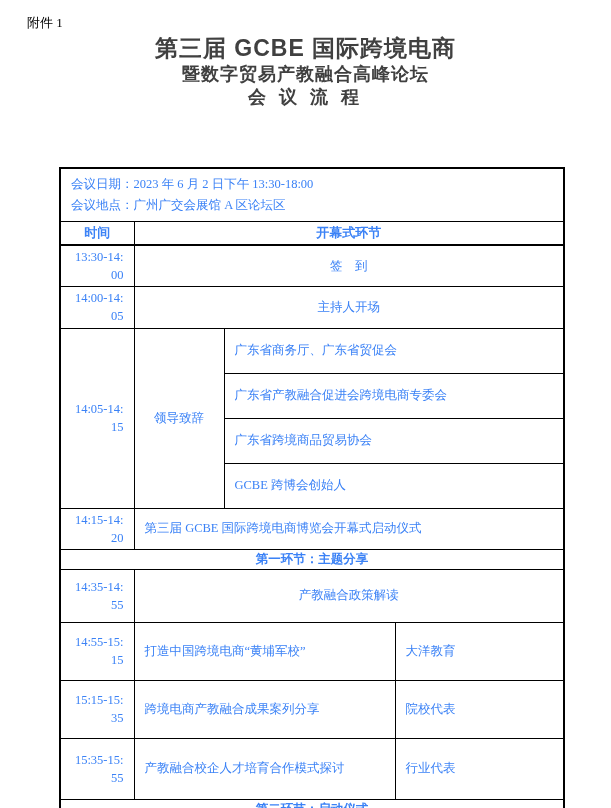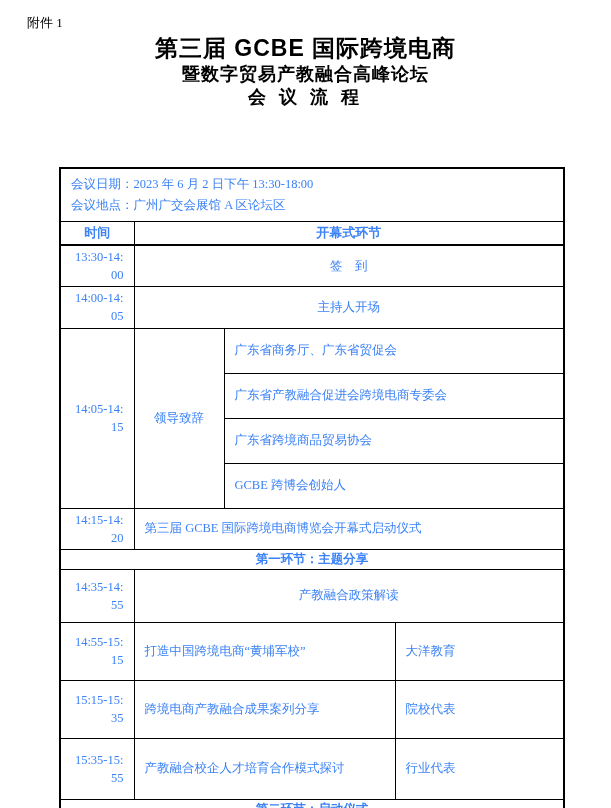--- a/index.html
+++ b/index.html
@@ -24,21 +24,21 @@
     font-family: "Liberation Serif", "DejaVu Serif", serif;
   }
   .title-block {
     position: absolute;
     left: 0;
     top: 34px;
     width: 100%;
     text-align: center;
     font-family: "Liberation Sans", "DejaVu Sans", sans-serif;
     font-weight: bold;
-    color: #000000;
+    color: #404040;
   }
   .title-line-main {
     font-size: 23px;
     line-height: 29px;
     letter-spacing: 1px;
   }
   .title-line-sub {
     font-size: 18px;
     line-height: 23px;
     letter-spacing: 1px;

